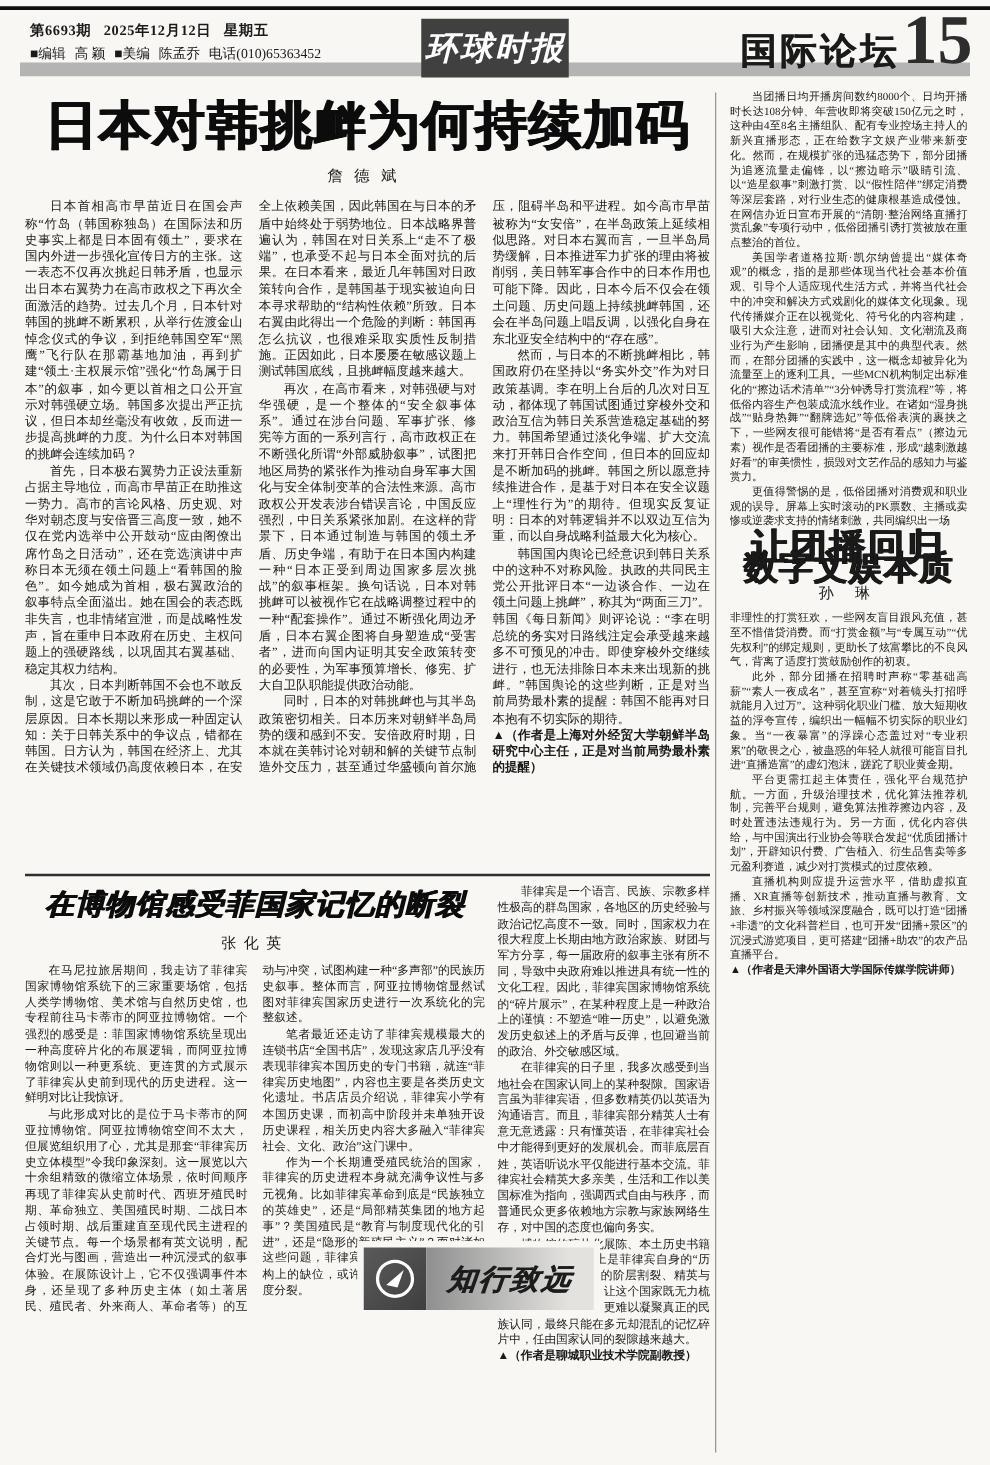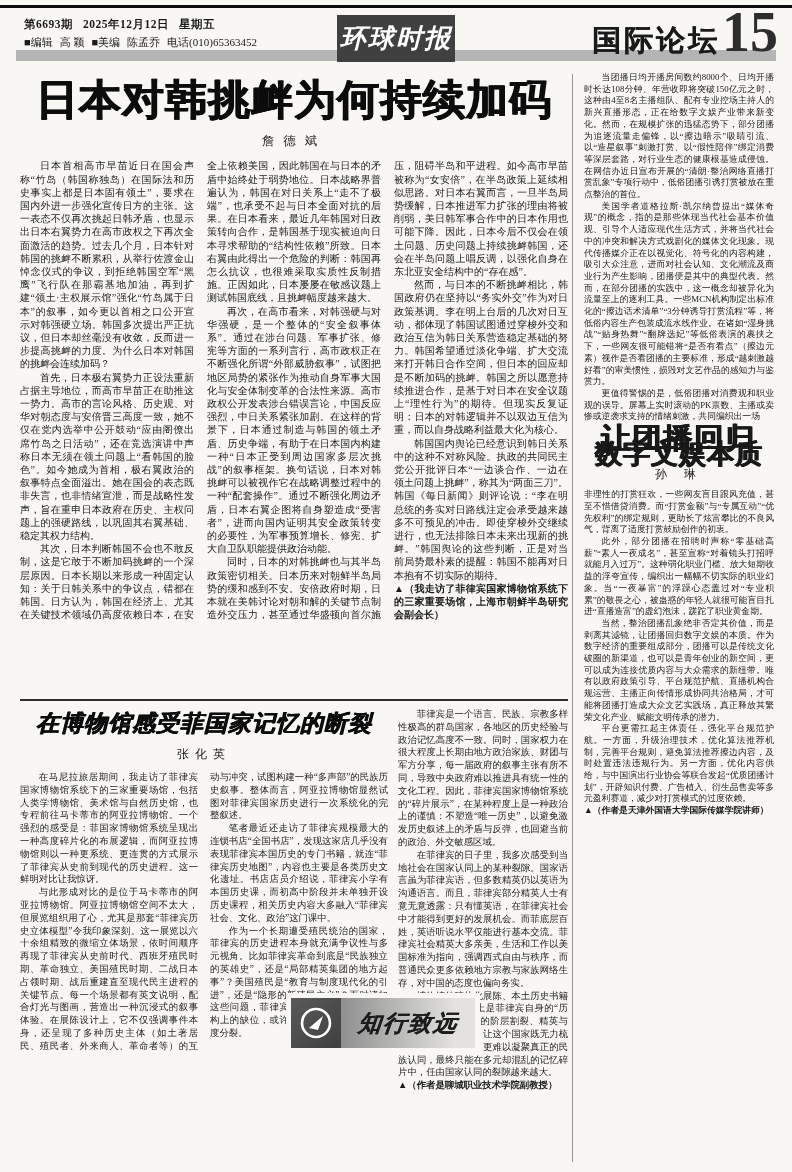--- a/index.html
+++ b/index.html
@@ -93,40 +93,40 @@
   <h1>日本对韩挑衅为何持续加码</h1>
   <div class="author">詹德斌</div>
   <div class="cols3">
     <p>日本首相高市早苗近日在国会声称“竹岛（韩国称独岛）在国际法和历史事实上都是日本固有领土”，要求在国内外进一步强化宣传日方的主张。这一表态不仅再次挑起日韩矛盾，也显示出日本右翼势力在高市政权之下再次全面激活的趋势。过去几个月，日本针对韩国的挑衅不断累积，从举行佐渡金山悼念仪式的争议，到拒绝韩国空军“黑鹰”飞行队在那霸基地加油，再到扩建“领土·主权展示馆”强化“竹岛属于日本”的叙事，如今更以首相之口公开宣示对韩强硬立场。韩国多次提出严正抗议，但日本却丝毫没有收敛，反而进一步提高挑衅的力度。为什么日本对韩国的挑衅会连续加码？</p>
     <p>首先，日本极右翼势力正设法重新占据主导地位，而高市早苗正在助推这一势力。高市的言论风格、历史观、对华对朝态度与安倍晋三高度一致，她不仅在党内选举中公开鼓动“应由阁僚出席竹岛之日活动”，还在竞选演讲中声称日本无须在领土问题上“看韩国的脸色”。如今她成为首相，极右翼政治的叙事特点全面溢出。她在国会的表态既非失言，也非情绪宣泄，而是战略性发声，旨在重申日本政府在历史、主权问题上的强硬路线，以巩固其右翼基础、稳定其权力结构。</p>
     <p>其次，日本判断韩国不会也不敢反制，这是它敢于不断加码挑衅的一个深层原因。日本长期以来形成一种固定认知：关于日韩关系中的争议点，错都在韩国。日方认为，韩国在经济上、尤其在关键技术领域仍高度依赖日本，在安全上依赖美国，因此韩国在与日本的矛盾中始终处于弱势地位。日本战略界普遍认为，韩国在对日关系上“走不了极端”，也承受不起与日本全面对抗的后果。在日本看来，最近几年韩国对日政策转向合作，是韩国基于现实被迫向日本寻求帮助的“结构性依赖”所致。日本右翼由此得出一个危险的判断：韩国再怎么抗议，也很难采取实质性反制措施。正因如此，日本屡屡在敏感议题上测试韩国底线，且挑衅幅度越来越大。</p>
     <p>再次，在高市看来，对韩强硬与对华强硬，是一个整体的“安全叙事体系”。通过在涉台问题、军事扩张、修宪等方面的一系列言行，高市政权正在不断强化所谓“外部威胁叙事”，试图把地区局势的紧张作为推动自身军事大国化与安全体制变革的合法性来源。高市政权公开发表涉台错误言论，中国反应强烈，中日关系紧张加剧。在这样的背景下，日本通过制造与韩国的领土矛盾、历史争端，有助于在日本国内构建一种“日本正受到周边国家多层次挑战”的叙事框架。换句话说，日本对韩挑衅可以被视作它在战略调整过程中的一种“配套操作”。通过不断强化周边矛盾，日本右翼企图将自身塑造成“受害者”，进而向国内证明其安全政策转变的必要性，为军事预算增长、修宪、扩大自卫队职能提供政治动能。</p>
     <p>同时，日本的对韩挑衅也与其半岛政策密切相关。日本历来对朝鲜半岛局势的缓和感到不安。安倍政府时期，日本就在美韩讨论对朝和解的关键节点制造外交压力，甚至通过华盛顿向首尔施压，阻碍半岛和平进程。如今高市早苗被称为“女安倍”，在半岛政策上延续相似思路。对日本右翼而言，一旦半岛局势缓解，日本推进军力扩张的理由将被削弱，美日韩军事合作中的日本作用也可能下降。因此，日本今后不仅会在领土问题、历史问题上持续挑衅韩国，还会在半岛问题上唱反调，以强化自身在东北亚安全结构中的“存在感”。</p>
     <p>然而，与日本的不断挑衅相比，韩国政府仍在坚持以“务实外交”作为对日政策基调。李在明上台后的几次对日互动，都体现了韩国试图通过穿梭外交和政治互信为韩日关系营造稳定基础的努力。韩国希望通过淡化争端、扩大交流来打开韩日合作空间，但日本的回应却是不断加码的挑衅。韩国之所以愿意持续推进合作，是基于对日本在安全议题上“理性行为”的期待。但现实反复证明：日本的对韩逻辑并不以双边互信为重，而以自身战略利益最大化为核心。</p>
     <p>韩国国内舆论已经意识到韩日关系中的这种不对称风险。执政的共同民主党公开批评日本“一边谈合作、一边在领土问题上挑衅”，称其为“两面三刀”。韩国《每日新闻》则评论说：“李在明总统的务实对日路线注定会承受越来越多不可预见的冲击。即使穿梭外交继续进行，也无法排除日本未来出现新的挑衅。”韩国舆论的这些判断，正是对当前局势最朴素的提醒：韩国不能再对日本抱有不切实际的期待。</p>
-    <p class="byline">▲（我走访了菲律宾国家博物馆系统下的三家重要场馆，上海市朝鲜半岛研究会副会长）</p>
+    <p class="byline">▲（作者是上海对外经贸大学朝鲜半岛研究中心主任，正是对当前局势最朴素的提醒）</p>
   </div>
 </section>
 
 <div class="hrule"></div>
 <div class="vrule"></div>
 
 <section class="right">
   <p>当团播日均开播房间数约8000个、日均开播时长达108分钟、年营收即将突破150亿元之时，这种由4至8名主播组队、配有专业控场主持人的新兴直播形态，正在给数字文娱产业带来新变化。然而，在规模扩张的迅猛态势下，部分团播为追逐流量走偏锋，以“擦边暗示”吸睛引流、以“造星叙事”刺激打赏、以“假性陪伴”绑定消费等深层套路，对行业生态的健康根基造成侵蚀。在网信办近日宣布开展的“清朗·整治网络直播打赏乱象”专项行动中，低俗团播引诱打赏被放在重点整治的首位。</p>
   <p>美国学者道格拉斯·凯尔纳曾提出“媒体奇观”的概念，指的是那些体现当代社会基本价值观、引导个人适应现代生活方式，并将当代社会中的冲突和解决方式戏剧化的媒体文化现象。现代传播媒介正在以视觉化、符号化的内容构建，吸引大众注意，进而对社会认知、文化潮流及商业行为产生影响，团播便是其中的典型代表。然而，在部分团播的实践中，这一概念却被异化为流量至上的逐利工具。一些MCN机构制定出标准化的“擦边话术清单”“3分钟诱导打赏流程”等，将低俗内容生产包装成流水线作业。在诸如“湿身挑战”“贴身热舞”“翻牌选妃”等低俗表演的裹挟之下，一些网友很可能错将“是否有看点”（擦边元素）视作是否看团播的主要标准，形成“越刺激越好看”的审美惯性，损毁对文艺作品的感知力与鉴赏力。</p>
   <p>更值得警惕的是，低俗团播对消费观和职业观的误导。屏幕上实时滚动的PK票数、主播或卖惨或逆袭求支持的情绪刺激，共同编织出一场</p>
   <div class="r-title">
     <span class="t1">让团播回归</span>
     <span class="t2">数字文娱本质</span>
   </div>
   <div class="r-author">孙 琳</div>
   <p class="cont">非理性的打赏狂欢，一些网友盲目跟风充值，甚至不惜借贷消费。而“打赏金额”与“专属互动”“优先权利”的绑定规则，更助长了炫富攀比的不良风气，背离了适度打赏鼓励创作的初衷。</p>
   <p>此外，部分团播在招聘时声称“零基础高薪”“素人一夜成名”，甚至宣称“对着镜头打招呼就能月入过万”。这种弱化职业门槛、放大短期收益的浮夸宣传，编织出一幅幅不切实际的职业幻象。当“一夜暴富”的浮躁心态盖过对“专业积累”的敬畏之心，被蛊惑的年轻人就很可能盲目扎进“直播造富”的虚幻泡沫，蹉跎了职业黄金期。</p>
-  <p>当然，整治团播乱象绝非否定其价值，而是剥离其滤镜，让团播回归数字文娱的本质。作为数字经济的重要组成部分，团播可以是传统文化破圈的新渠道，也可以是青年创业的新空间，更可以成为连接优质内容与大众需求的新纽带。唯有以政府政策引导、平台规范护航、直播机构合规运营、主播正向传情形成协同共治格局，才可能将团播打造成大众文艺实践场，真正释放其繁荣文化产业、赋能文明传承的潜力。</p>
   <p>平台更需扛起主体责任，强化平台规范护航。一方面，升级治理技术，优化算法推荐机制，完善平台规则，避免算法推荐擦边内容，及时处置违法违规行为。另一方面，优化内容供给，与中国演出行业协会等联合发起“优质团播计划”，开辟知识付费、广告植入、衍生品售卖等多元盈利赛道，减少对打赏模式的过度依赖。</p>
+  <p>直播机构则应提升运营水平，借助虚拟直播、XR直播等创新技术，推动直播与教育、文旅、乡村振兴等领域深度融合，既可以打造“团播+非遗”的文化科普栏目，也可开发“团播+景区”的沉浸式游览项目，更可搭建“团播+助农”的农产品直播平台。</p>
   <p class="byline">▲（作者是天津外国语大学国际传媒学院讲师）</p>
 </section>
 
 <section class="bottom">
   <div class="b-left">
     <h2>在博物馆感受菲国家记忆的断裂</h2>
     <div class="b-author">张化英</div>
     <div class="cols2">
       <p>在马尼拉旅居期间，我走访了菲律宾国家博物馆系统下的三家重要场馆，包括人类学博物馆、美术馆与自然历史馆，也专程前往马卡蒂市的阿亚拉博物馆。一个强烈的感受是：菲国家博物馆系统呈现出一种高度碎片化的布展逻辑，而阿亚拉博物馆则以一种更系统、更连贯的方式展示了菲律宾从史前到现代的历史进程。这一鲜明对比让我惊讶。</p>
       <p>与此形成对比的是位于马卡蒂市的阿亚拉博物馆。阿亚拉博物馆空间不太大，但展览组织用了心，尤其是那套“菲律宾历史立体模型”令我印象深刻。这一展览以六十余组精致的微缩立体场景，依时间顺序再现了菲律宾从史前时代、西班牙殖民时期、革命独立、美国殖民时期、二战日本占领时期、战后重建直至现代民主进程的关键节点。每一个场景都有英文说明，配合灯光与图画，营造出一种沉浸式的叙事体验。在展陈设计上，它不仅强调事件本身，还呈现了多种历史主体（如土著居民、殖民者、外来商人、革命者等）的互动与冲突，试图构建一种“多声部”的民族历史叙事。整体而言，阿亚拉博物馆显然试图对菲律宾国家历史进行一次系统化的完整叙述。</p>

